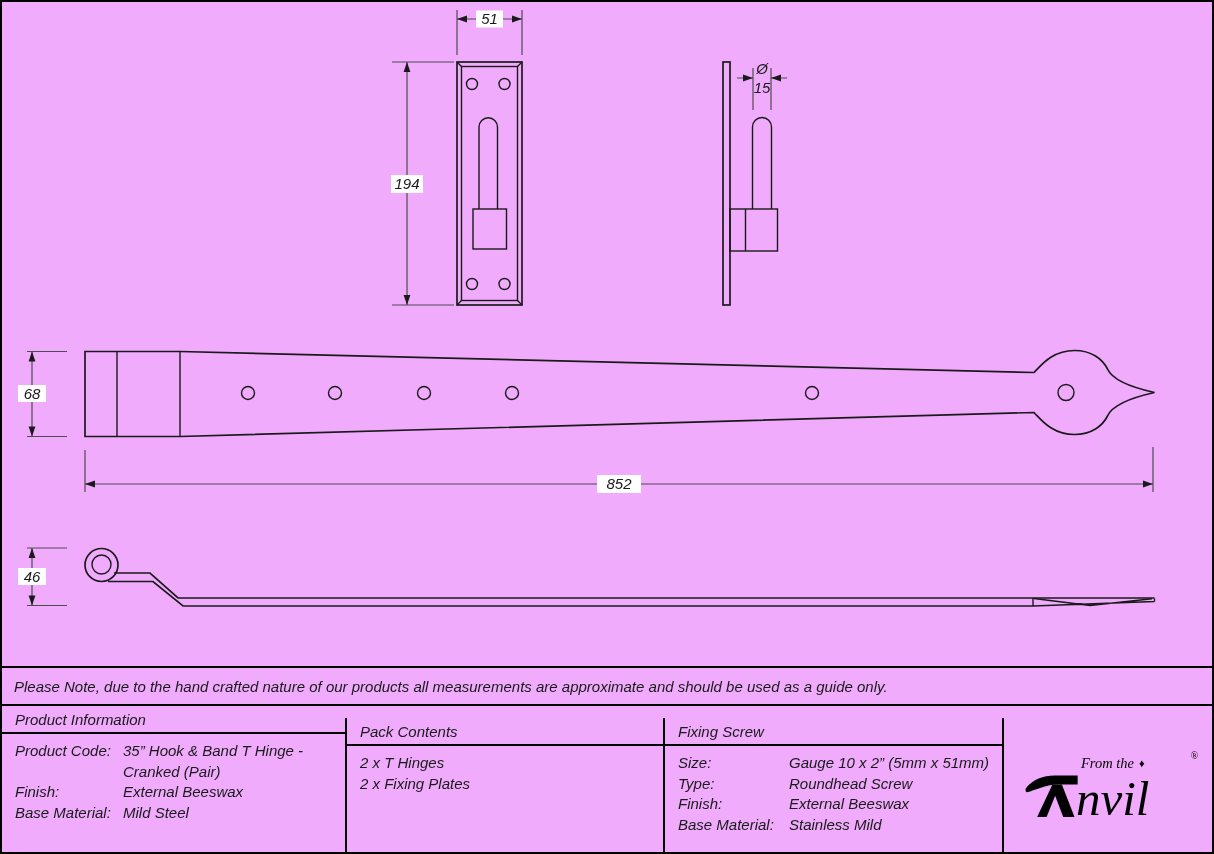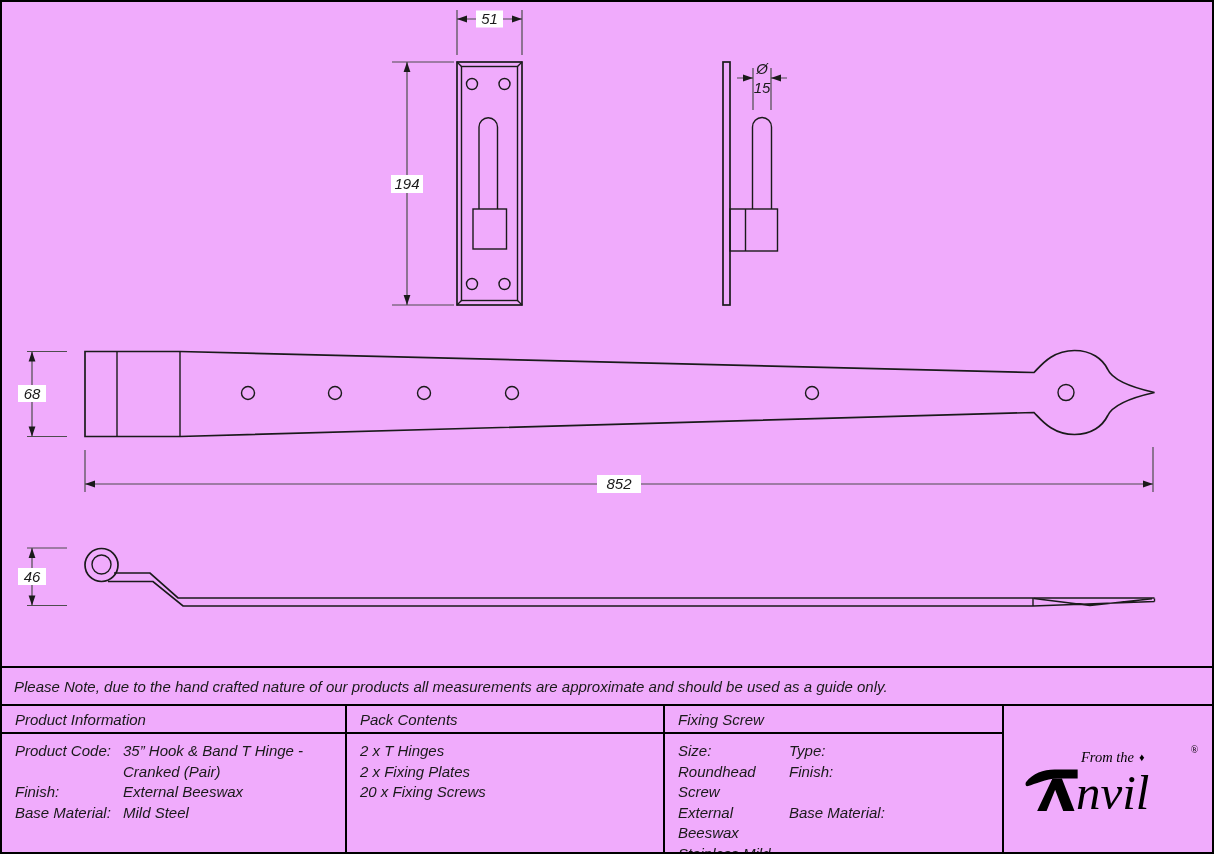--- a/index.html
+++ b/index.html
@@ -24,21 +24,21 @@
     font-size:15px;
   }
   .spec-table{
     box-sizing:border-box;
     border-top:2px solid #000;
     height:148px;
     display:grid;
     grid-template-columns:343px 318px 339px 1fr;
   }
   .spec-col{box-sizing:border-box;overflow:hidden;}
-  .spec-col + .spec-col{border-left:2px solid #000;}
+  .spec-col + .spec-col{border-left:2px solid #000;margin-top:12px;}
   .col-header{
     box-sizing:border-box;
     height:28px;
     border-bottom:2px solid #000;
     font-size:15px;
     padding:5px 0 0 13px;
   }
   .col-body{padding:7px 0 0 13px;font-size:15px;line-height:20.5px;}
   .kv{display:grid;grid-template-columns:104px 1fr;column-gap:4px;}
   .kv.wide{grid-template-columns:107px 1fr;}
@@ -193,28 +193,28 @@
         <span>Base Material:</span>
         <span>Mild Steel</span>
       </div>
     </div>
 
     <div class="spec-col">
       <div class="col-header">Pack Contents</div>
       <div class="col-body list-body">
         <div>2 x T Hinges</div>
         <div>2 x Fixing Plates</div>
-        <div>20 x Fixing Screws</div>
       </div>
     </div>
 
     <div class="spec-col">
       <div class="col-header">Fixing Screw</div>
       <div class="col-body kv wide">
         <span>Size:</span>
+        <span>Gauge 10 x 2” (5mm x 51mm)</span>
         <span>Type:</span>
         <span>Roundhead Screw</span>
         <span>Finish:</span>
         <span>External Beeswax</span>
         <span>Base Material:</span>
         <span>Stainless Mild</span>
       </div>
     </div>
 
     <div class="spec-col logo-cell">

